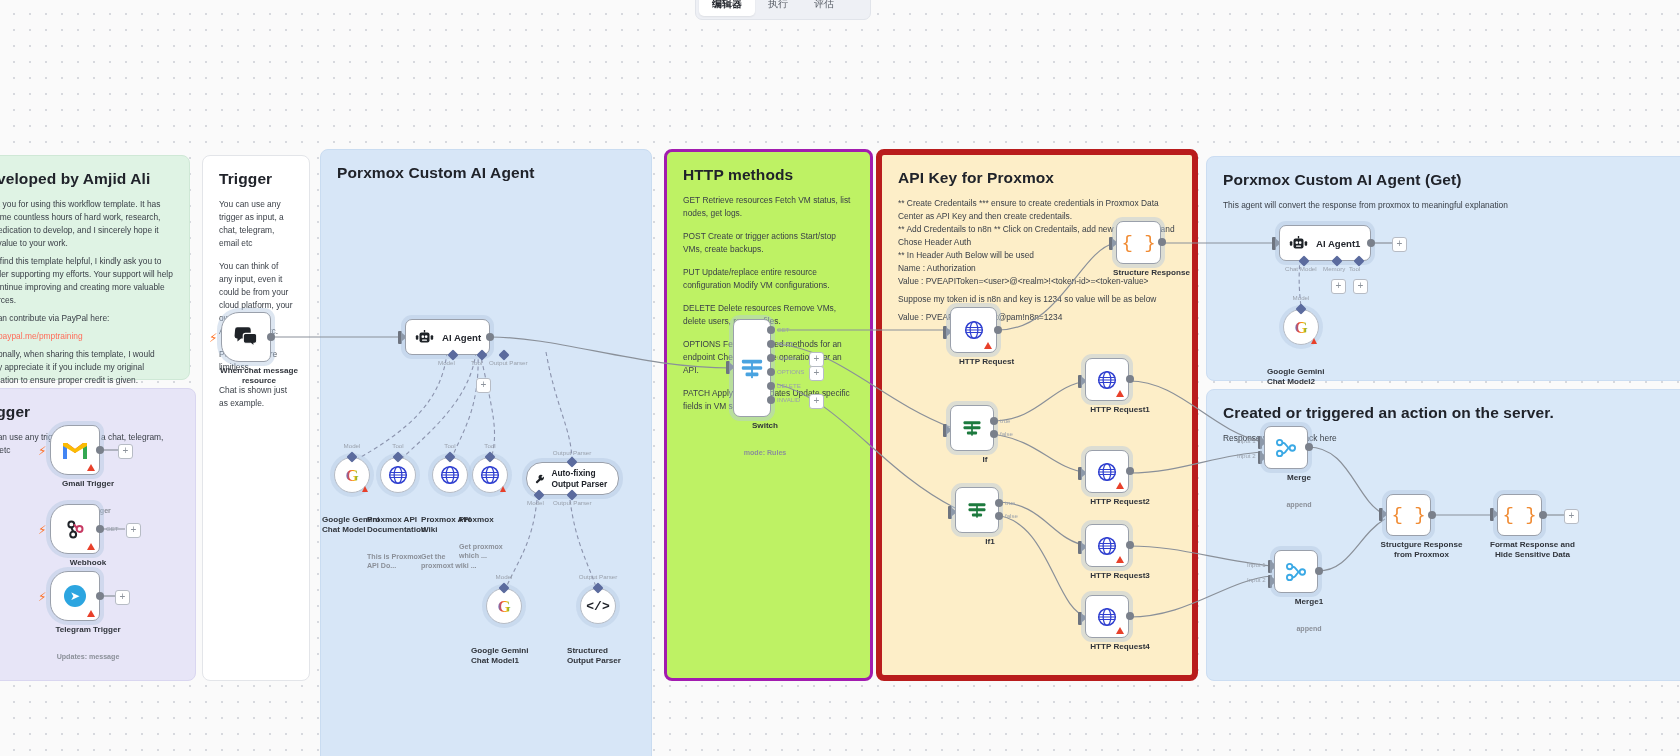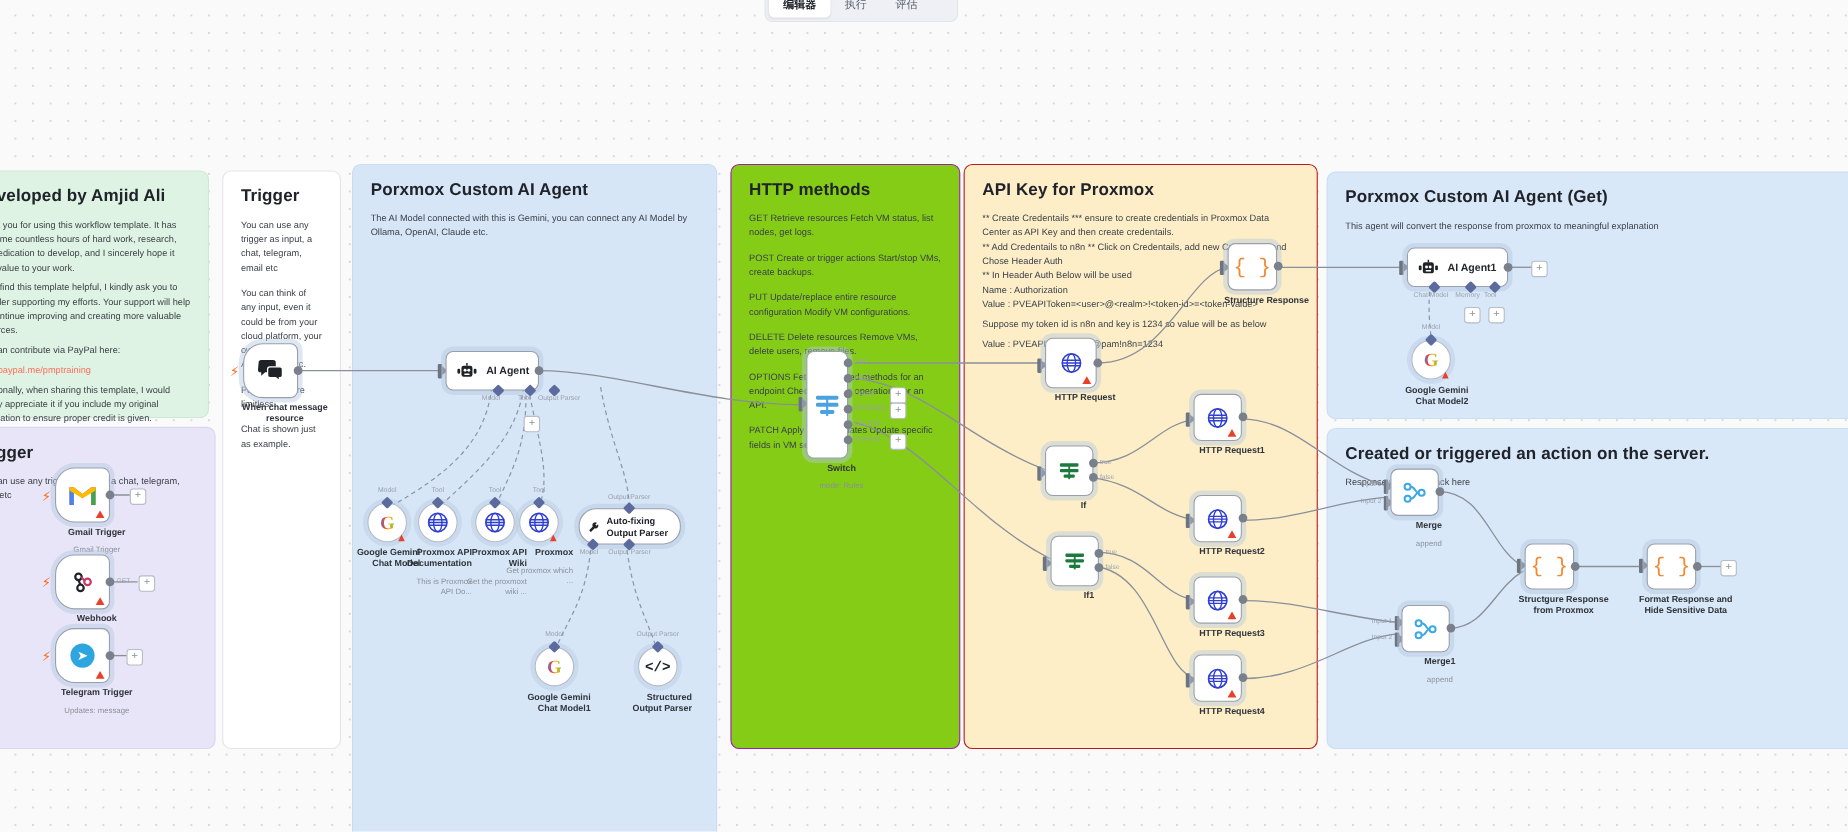--- a/index.html
+++ b/index.html
@@ -20,55 +20,55 @@
   
   .note{position:absolute;border-radius:8px;box-sizing:border-box;padding:14px 16px;}
   .note h2{margin:0 0 9px 0;font-size:15.5px;font-weight:700;letter-spacing:.1px;line-height:1.2;}
   .note p{margin:0 0 10px 0;font-size:8.4px;line-height:1.55;color:#3a3f४;color:#3b4048;}
   .note p.tight{margin-bottom:5px;}
   .note a{color:#ff6d5a;text-decoration:none;}
   .green{background:#dff3e4;border:1px solid #cfe8d6;}
   .purple{background:#e7e5f7;border:1px solid #d9d6f0;}
   .white{background:#ffffff;border:1px solid #e3e5e9;}
   .blue{background:#d7e6f7;border:1px solid #c9dcf1;}
-  .pink{background:#84cc16;border:1px solid #a21caf;}
-  .yellow{background:#fdeec8;border:1px solid #b91c1c;}
+  .pink{background:#bef264;border:3px solid #a21caf;}
+  .yellow{background:#fdeec8;border:6px solid #b91c1c;}
   .blue2{background:#d9e8f8;border:1px solid #cbddf2;}
 
   
   #edges{position:absolute;left:0;top:0;width:1680px;height:756px;pointer-events:none;}
 
   
   .node{position:absolute;}
   .nbox{
     width:50px;height:50px;background:#fff;border:1.3px solid #9aa0ab;border-radius:7px;
     box-sizing:border-box;display:flex;align-items:center;justify-content:center;position:relative;
   }
   .nbox.halo{box-shadow:0 0 0 4px rgba(180,200,225,.45);}
   .nbox.tall{width:38px;height:98px;}
   .nbox.rounded{border-radius:18px 7px 7px 18px;}
   .nlabel{position:absolute;left:50%;transform:translateX(-50%);top:54px;white-space:nowrap;
           font-size:8.1px;font-weight:600;color:#30343b;text-align:center;line-height:1.25;padding-left:26px;}
-  .nsub{display:block;font-size:7.1px;font-weight:400;color:#8b9099;margin-top:7px;}
+  .nsub{display:block;font-size:7.1px;font-weight:700;color:#8b9099;margin-top:18px;}
   .ntext{font-size:9.6px;font-weight:600;color:#24272e;}
   .warn{position:absolute;right:4px;bottom:3px;width:0;height:0;
         border-left:4.3px solid transparent;border-right:4.3px solid transparent;border-bottom:7.4px solid #e8402a;}
   .bolt{position:absolute;left:-13px;top:19px;color:#ff6d1f;font-size:12px;line-height:1;}
 
   
   .circ{width:36px;height:36px;border-radius:50%;background:#fff;border:1.2px solid #b6bcc6;
         box-shadow:0 0 0 4px rgba(180,200,225,.40);
         display:flex;align-items:center;justify-content:center;position:relative;box-sizing:border-box;}
   .circ .warn{right:1px;bottom:0px;border-left:3.6px solid transparent;border-right:3.6px solid transparent;border-bottom:6.2px solid #e8402a;}
   .diamond{position:absolute;left:50%;top:-5px;transform:translateX(-50%) rotate(45deg);
            width:8px;height:8px;background:#5b6b9e;border-radius:1.5px;}
   .port-lbl{position:absolute;left:50%;transform:translateX(-50%);top:-16px;white-space:nowrap;
             font-size:6.2px;color:#9aa1ac;}
-  .clabel{position:absolute;left:50%;transform:translateX(-50%);top:41px;white-space:nowrap;
-          font-size:8.1px;font-weight:600;color:#30343b;text-align:right;line-height:1.25;}
+  .clabel{position:absolute;left:50%;transform:translateX(-50%);top:58px;white-space:nowrap;
+          font-size:8.1px;font-weight:600;color:#30343b;text-align:left;line-height:1.25;}
 
   
   .dot{position:absolute;width:8px;height:8px;border-radius:50%;background:#7a808b;}
   .inarrow{position:absolute;width:4px;height:13px;background:#6e747f;border-radius:1px;}
   .inarrow:after{content:"";position:absolute;left:4px;top:2.2px;width:0;height:0;
                  border-top:4.2px solid transparent;border-bottom:4.2px solid transparent;border-left:5px solid #6e747f;}
   .plus{position:absolute;width:13px;height:13px;border:1px solid #b7bcc5;border-radius:3px;background:#fff;
         font-size:10px;line-height:11px;text-align:center;color:#8d939c;}
   .elbl{position:absolute;font-size:6.1px;color:#9aa1ac;white-space:nowrap;background:rgba(255,255,255,0);}
   .botport{position:absolute;width:8px;height:8px;background:#5b6b9e;transform:rotate(45deg);border-radius:1.5px;}
@@ -118,21 +118,20 @@
 <div class="note white" style="left:202px;top:155px;width:108px;height:526px;">
   <h2>Trigger</h2>
   <p>You can use any trigger as input, a chat, telegram, email etc</p>
   <p>You can think of any input, even it could be from your cloud platform, your own Web Applicaiton, etc.</p>
   <p>Possibilities are limitless.</p>
   <p>Chat is shown just as example.</p>
 </div>
 
 <div class="note blue" style="left:320px;top:149px;width:332px;height:632px;">
   <h2>Porxmox Custom AI Agent</h2>
-  <p>The AI Model connected with this is Gemini, you can connect any AI Model by Ollama, OpenAI, Claude etc.</p>
 </div>
 
 <div class="note pink" style="left:664px;top:149px;width:209px;height:532px;">
   <h2>HTTP methods</h2>
   <p>GET Retrieve resources Fetch VM status, list nodes, get logs.</p>
   <p>POST Create or trigger actions Start/stop VMs, create backups.</p>
   <p>PUT Update/replace entire resource configuration Modify VM configurations.</p>
   <p>DELETE Delete resources Remove VMs, delete users, remove files.</p>
   <p>OPTIONS Fetch supported methods for an endpoint Check available operations for an API.</p>
   <p>PATCH Apply partial updates Update specific fields in VM settings.</p>

